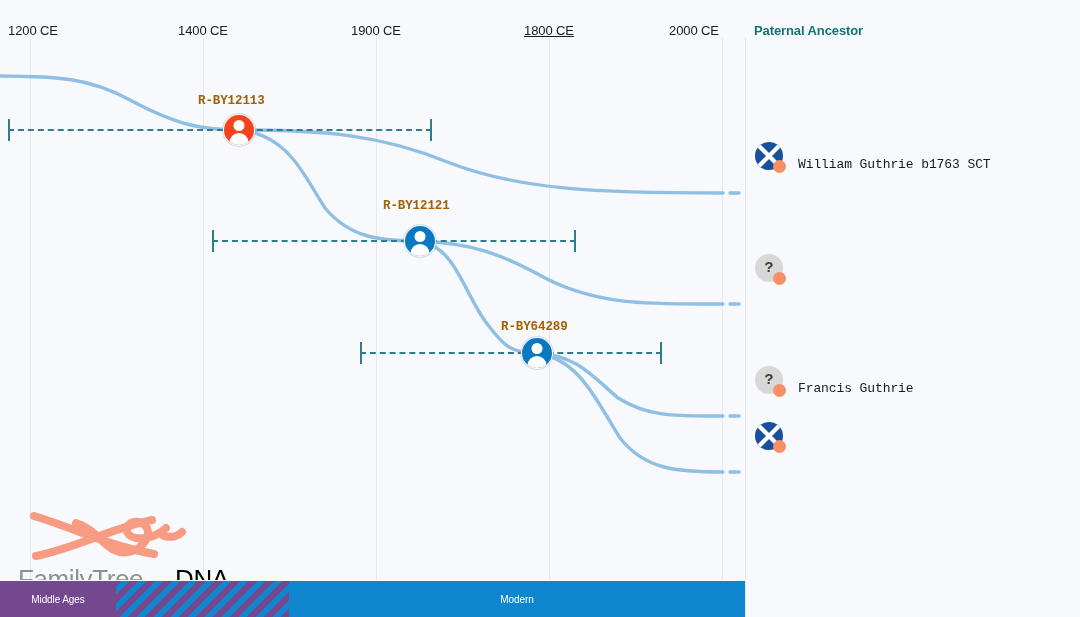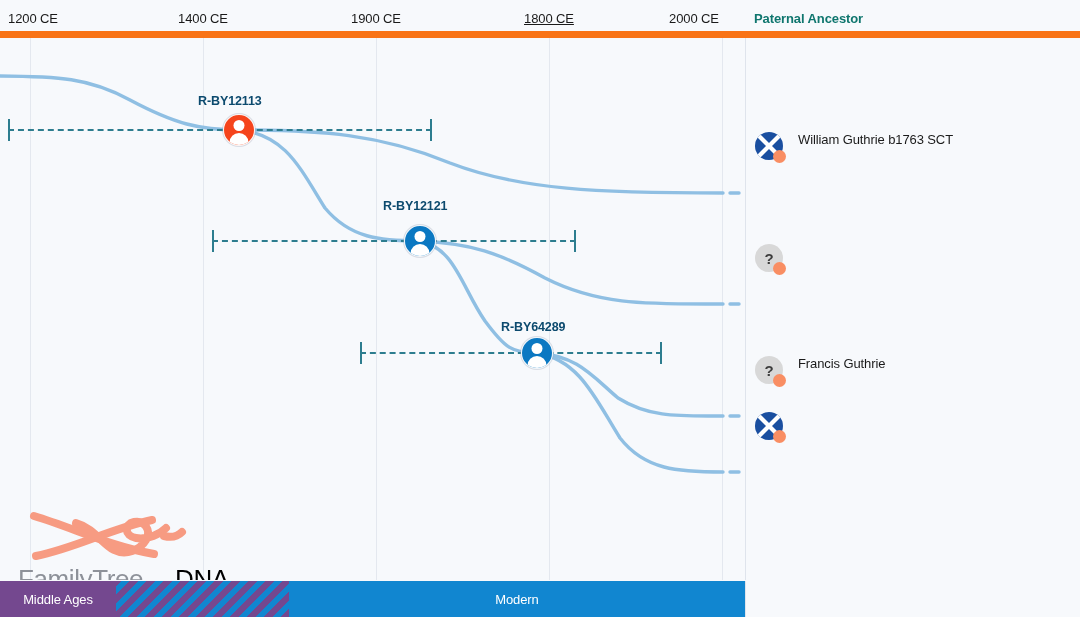--- a/index.html
+++ b/index.html
@@ -7,23 +7,23 @@
     width:1080px;height:617px;
     background:#f7f9fc;
     font-family:"Liberation Sans", sans-serif;
     overflow:hidden;
     position:relative;
   }
   #app{position:absolute;inset:0;}
 
   
   .header{
-    position:absolute;left:0;top:0;width:1080px;height:38px;
+    position:absolute;left:0;top:12px;width:1080px;height:38px;
     background:#f7f9fc;
-    border-bottom:7px solid #f97316;
+    border-bottom:2px solid #f97316;
     box-sizing:border-box;
   }
   .tick-label{
     position:absolute;top:11px;
     font-size:13px;color:#1a1a1a;letter-spacing:-0.1px;white-space:nowrap;
   }
   .panel-title{
     position:absolute;left:754px;top:11px;
     font-size:13px;color:#0f766e;font-weight:600;letter-spacing:-0.1px;
   }
@@ -53,22 +53,22 @@
   }
   .node .silhouette:before{
     content:"";position:absolute;left:50%;top:5px;transform:translateX(-50%);
     width:11px;height:11px;border-radius:50%;background:#fff;
   }
   .node .silhouette:after{
     content:"";position:absolute;left:50%;bottom:-7px;transform:translateX(-50%);
     width:19px;height:19px;border-radius:50%;background:#fff;
   }
   .node-label{
-    position:absolute;font-size:12.5px;font-weight:700;color:#0c4a6e;
-    white-space:nowrap;letter-spacing:-0.1px;
+    position:absolute;font-size:12.5px;font-weight:700;color:#a16207;
+    white-space:nowrap;letter-spacing:-0.1px;font-family:Liberation Mono, monospace;
   }
 
   
   .ci{position:absolute;height:22px;}
   .ci .bar{
     position:absolute;left:0;top:10px;width:100%;height:0;
     border-top:2px dashed #2d7d8f;
   }
   .ci .cap{
     position:absolute;top:0;width:2px;height:22px;background:#2d7d8f;
@@ -84,21 +84,21 @@
   }
   .logo-word b{color:#000000;font-weight:400;margin-left:32px;}
 
   
   .panel{
     position:absolute;left:745px;top:38px;width:335px;height:542px;
     background:#f7f9fc;border-left:1px solid #dfe4ec;box-sizing:border-box;
   }
   .panel-row{
     position:absolute;left:0;width:335px;height:40px;
-    display:flex;align-items:flex-start;cursor:pointer;
+    display:flex;align-items:flex-end;cursor:pointer;font-family:Liberation Mono, monospace;
   }
   .ava{
     position:relative;width:30px;height:30px;margin-left:9px;flex:0 0 30px;
   }
   .ava .disc{
     position:absolute;left:0;top:0;width:28px;height:28px;border-radius:50%;
     overflow:hidden;
   }
   .ava .disc.blue{background:#1a4fa0;}
   .ava .disc.gray{background:#d8d8d8;}
@@ -117,21 +117,21 @@
   }
 
   
   .erabar{
     position:absolute;left:0;top:581px;width:745px;height:36px;
     overflow:hidden;
   }
   .era{
     position:absolute;top:0;height:36px;
     display:flex;align-items:center;justify-content:center;
-    font-size:13px;color:#ffffff;font-weight:400;letter-spacing:-0.1px;
+    font-size:10px;color:#ffffff;font-weight:400;letter-spacing:-0.1px;
   }
   .era.middle{background:#74488f;}
   .era.modern{background:#1186d0;}
   .era.blend{
     background:repeating-linear-gradient(
       -45deg,
       #74488f 0px,#74488f 6px,
       #1186d0 6px,#1186d0 12px);
   }
   .erabar-rest{

